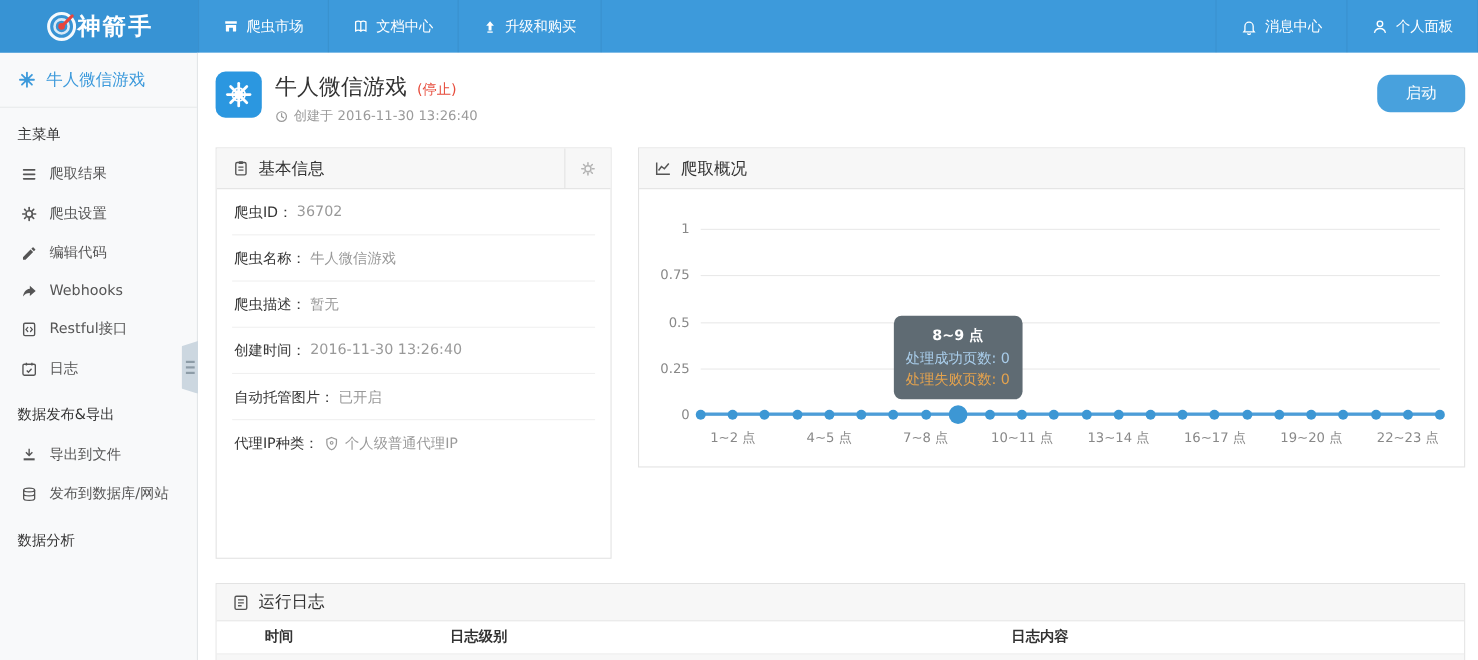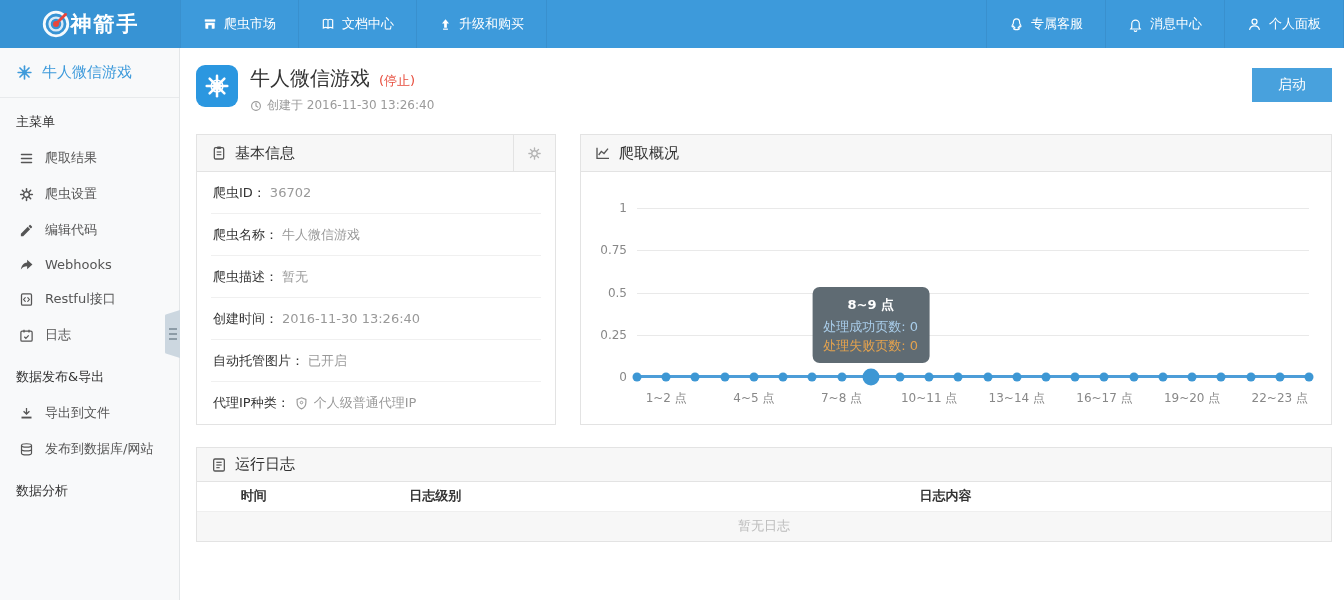--- a/index.html
+++ b/index.html
@@ -39,32 +39,32 @@
   .main { margin-left:180px; height:552px; overflow:hidden; background:#fff; }
   .page-header { display:flex; align-items:flex-start; padding:17px 12px 14px 16px; }
   .spider-avatar { width:42px; height:42px; border-radius:9px; background:#2b97e0; color:#fff;
     display:flex; align-items:center; justify-content:center; margin-right:12px; }
   .title-line { display:flex; align-items:baseline; gap:9px; }
   .page-title { font-size:20px; color:#333; font-weight:400; }
   .status-text { font-size:13px; color:#e74c3c; }
   .created-line { display:flex; align-items:center; gap:5px; color:#9a9a9a; font-size:12px; margin-top:5px; }
   .created-line .icon { color:#9a9a9a; }
   .start-button { margin-left:auto; margin-top:3px; background:#48a1dd; color:#fff; border:none;
-    font-size:14px; padding:8px 26px; border-radius:0; cursor:pointer;
+    font-size:14px; padding:8px 26px; border-radius:12px; cursor:pointer;
     font-family:"DejaVu Sans","Liberation Sans",sans-serif; }
 
   .panels-row { display:flex; gap:24px; margin:6px 12px 0 16px; }
   .panel { border:1px solid #e3e3e3; background:#fff; }
   .panel-header { height:37px; background:#f7f7f7; border-bottom:1px solid #e3e3e3; display:flex;
     align-items:center; gap:8px; padding:0 0 0 14px; font-size:15px; color:#333; }
   .panel-header .icon { color:#555; }
   .panel-gear { margin-left:auto; width:42px; height:100%; border-left:1px solid #e3e3e3;
     display:flex; align-items:center; justify-content:center; color:#b3b3b3; cursor:pointer; }
 
-  .info-panel { width:360px; flex:none; height:291px; }
+  .info-panel { width:360px; flex:none; height:374px; }
   .info-body { padding:0 14px; }
   .info-row { display:flex; align-items:center; padding:0 2px; height:42px; font-size:13px;
     border-bottom:1px solid #f0f0f0; white-space:nowrap; }
   .info-row:last-child { border-bottom:none; }
   .info-label { color:#333; }
   .info-value { color:#999; margin-left:4px; display:flex; align-items:center; gap:5px; }
   .info-value .icon { color:#999; }
 
   .chart-panel { flex:1; height:291px; }
   .chart-body { position:relative; height:253px; }
@@ -128,28 +128,20 @@
         <span class="icon">
           <svg width="13" height="13" viewBox="0 0 24 24" fill="none">
             <path d="M12 2.5l6.5 7.5h-4v8h-5v-8h-4z" fill="currentColor"></path>
             <rect x="7.5" y="19.5" width="9" height="2.2" fill="currentColor"></rect>
           </svg>
         </span>
         <span>升级和购买</span>
       </div>
     </div>
   <div class="nav-menu nav-right" id="nav-right">
-      <div class="nav-item">
-        <span class="icon">
-          <svg width="15" height="15" viewBox="0 0 24 24" fill="none">
-            <path d="M12 3c3.2 0 5 2.6 5 6 0 1 .5 2 1.1 3 .8 1.4 1.4 3 .4 3.7-.6.4-1.4-.2-1.9-.9-.3 1.1-1 2-1.9 2.6.9.3 1.8.8 1.8 1.4 0 .9-2 1.4-4.5 1.4s-4.5-.5-4.5-1.4c0-.6.9-1.1 1.8-1.4-.9-.6-1.6-1.5-1.9-2.6-.5.7-1.3 1.3-1.9.9-1-.7-.4-2.3.4-3.7.6-1 1.1-2 1.1-3 0-3.4 1.8-6 5-6z" stroke="currentColor" fill="none" stroke-width="1.9"></path>
-          </svg>
-        </span>
-        <span>专属客服</span>
-      </div>
       <div class="nav-item">
         <span class="icon">
           <svg width="15" height="15" viewBox="0 0 24 24" fill="none">
             <path d="M6 17v-6a6 6 0 0 1 12 0v6l1.6 2.2H4.4z" stroke="currentColor" fill="none" stroke-width="1.9"></path>
             <path d="M10 21a2 2 0 0 0 4 0" stroke="currentColor" fill="none" stroke-width="1.9"></path>
           </svg>
         </span>
         <span>消息中心</span>
       </div>
       <div class="nav-item">

